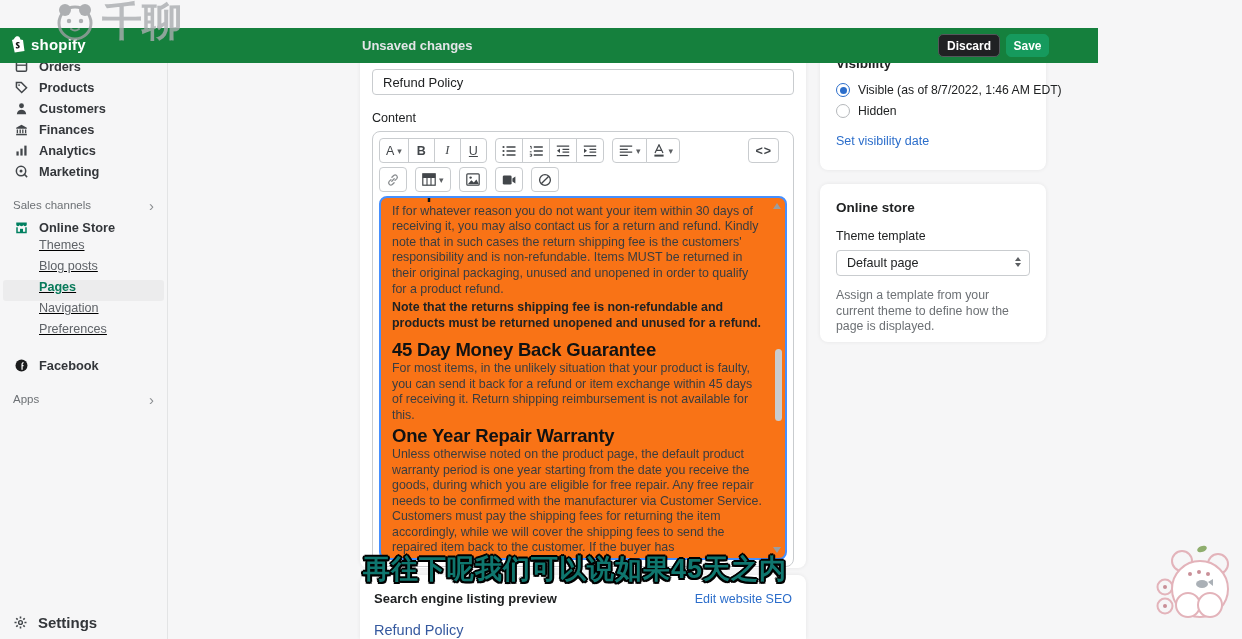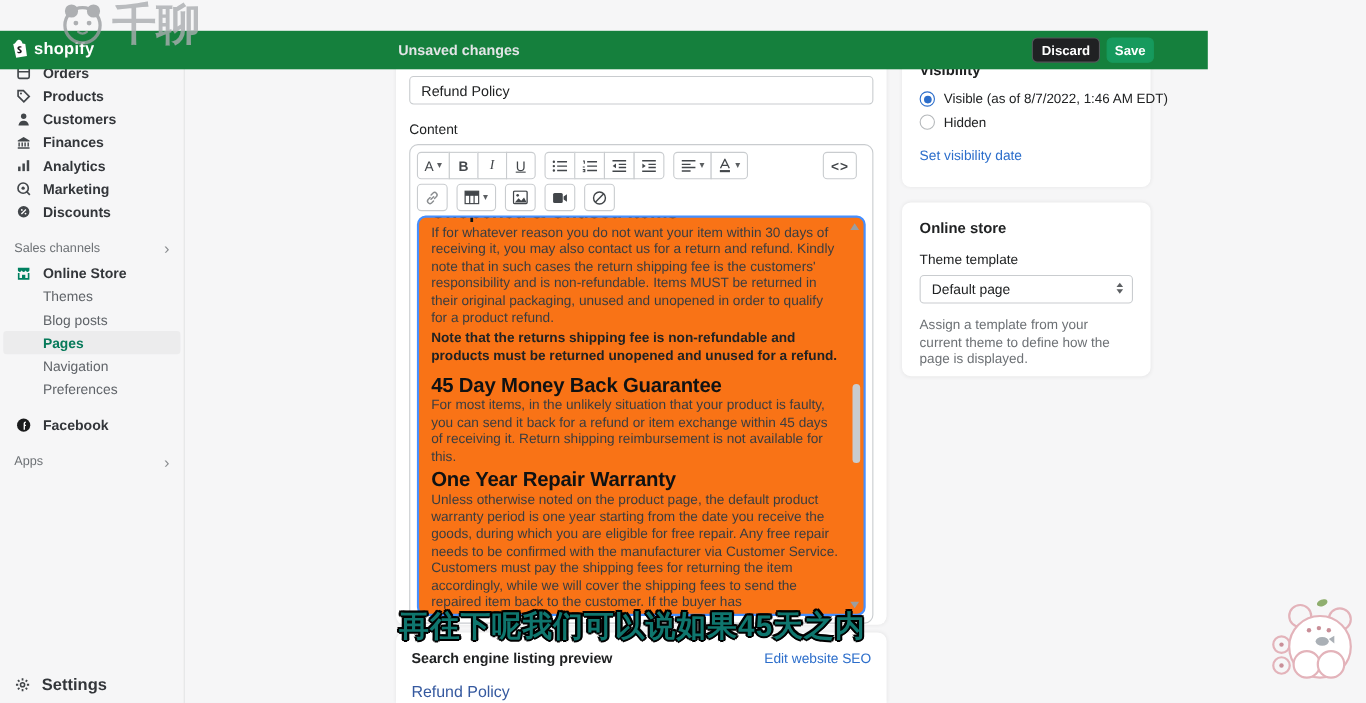--- a/index.html
+++ b/index.html
@@ -18,21 +18,21 @@
 
   
   .sidebar { position:absolute; left:0; top:35px; width:168px; height:604px; background:#f6f6f7; border-right:1px solid #e3e4e5; z-index:5; }
   .nav { }
   .nav-item { display:flex; align-items:center; height:21px; padding-left:13px; cursor:pointer; }
   .nav-item .lbl { font-size:12.8px; font-weight:600; color:#33363a; margin-left:10px; }
   .nav-item .ic { width:16px; height:16px; display:inline-flex; align-items:center; justify-content:center; }
   .section-head { display:flex; align-items:center; height:20px; padding:0 13px; margin-top:13px; }
   .section-head .lbl { font-size:11.5px; color:#6d7175; flex:1; }
   .section-head .chev { font-size:15px; color:#8a8d90; line-height:1; }
-  .child-item { display:flex; align-items:center; height:21px; padding-left:39px; cursor:pointer; }
+  .child-item { display:flex; height:21px; padding-left:39px; cursor:pointer;text-decoration:underline; }
   .child-item .lbl { font-size:12.6px; color:#5f6368; font-weight:500; }
   .child-item.active { background:#ececed; border-radius:3px; margin:0 3px; padding-left:36px; }
   .child-item.active .lbl { color:#077a5a; font-weight:600; }
   .settings-row { position:absolute; left:0; bottom:6px; width:168px; display:flex; align-items:center; height:22px; padding-left:13px; cursor:pointer; }
   .settings-row .lbl { font-size:15px; font-weight:600; color:#33363a; margin-left:10px; }
 
   
   .card { position:absolute; background:#fff; border-radius:8px; box-shadow:0 0 4px rgba(0,0,0,.07); }
   .editor-card { left:360px; top:35px; width:446px; height:533px; border-radius:0 0 8px 8px; padding:14px 12px 0 12px; }
   .field-label { font-size:12.6px; color:#202223; }
@@ -193,31 +193,20 @@
     </div>
     <div class="nav-item">
       <span class="ic">
           <svg class="ic-svg" width="15" height="15" viewBox="0 0 16 16">
             <circle cx="7.5" cy="7.5" r="5" fill="none" stroke="#42464a" stroke-width="1.6"></circle>
             <circle cx="7.5" cy="7.5" r="1.6" fill="#42464a"></circle>
             <path d="M10.5 10.5 14 14" stroke="#42464a" stroke-width="1.6"></path>
           </svg>
         </span>
       <span class="lbl">Marketing</span>
-    </div>
-    <div class="nav-item">
-      <span class="ic">
-          <svg class="ic-svg" width="15" height="15" viewBox="0 0 16 16">
-            <circle cx="8" cy="8" r="5.6" fill="#42464a"></circle>
-            <path d="M5.8 10.2l4.4-4.4" stroke="#fff" stroke-width="1.3"></path>
-            <circle cx="6.2" cy="6.2" r=".9" fill="#fff"></circle>
-            <circle cx="9.8" cy="9.8" r=".9" fill="#fff"></circle>
-          </svg>
-        </span>
-      <span class="lbl">Discounts</span>
     </div>
   </div>
 
   <div class="section-head">
     <span class="lbl">Sales channels</span>
     <span class="chev">›</span>
   </div>
 
   <div class="nav-item" style="margin-top:2px;">
     <span class="ic">

